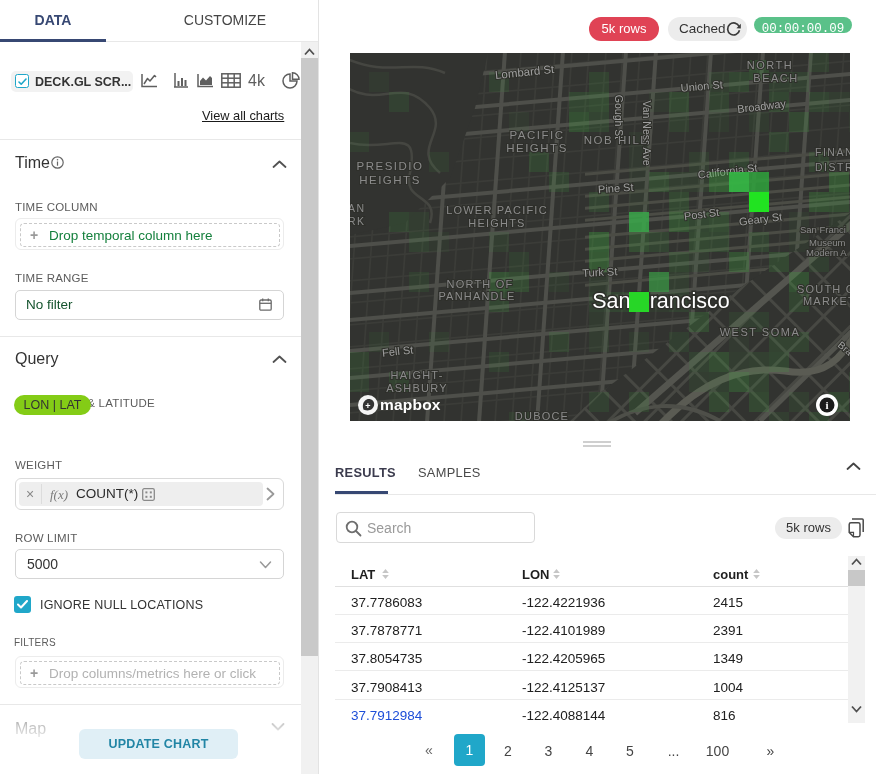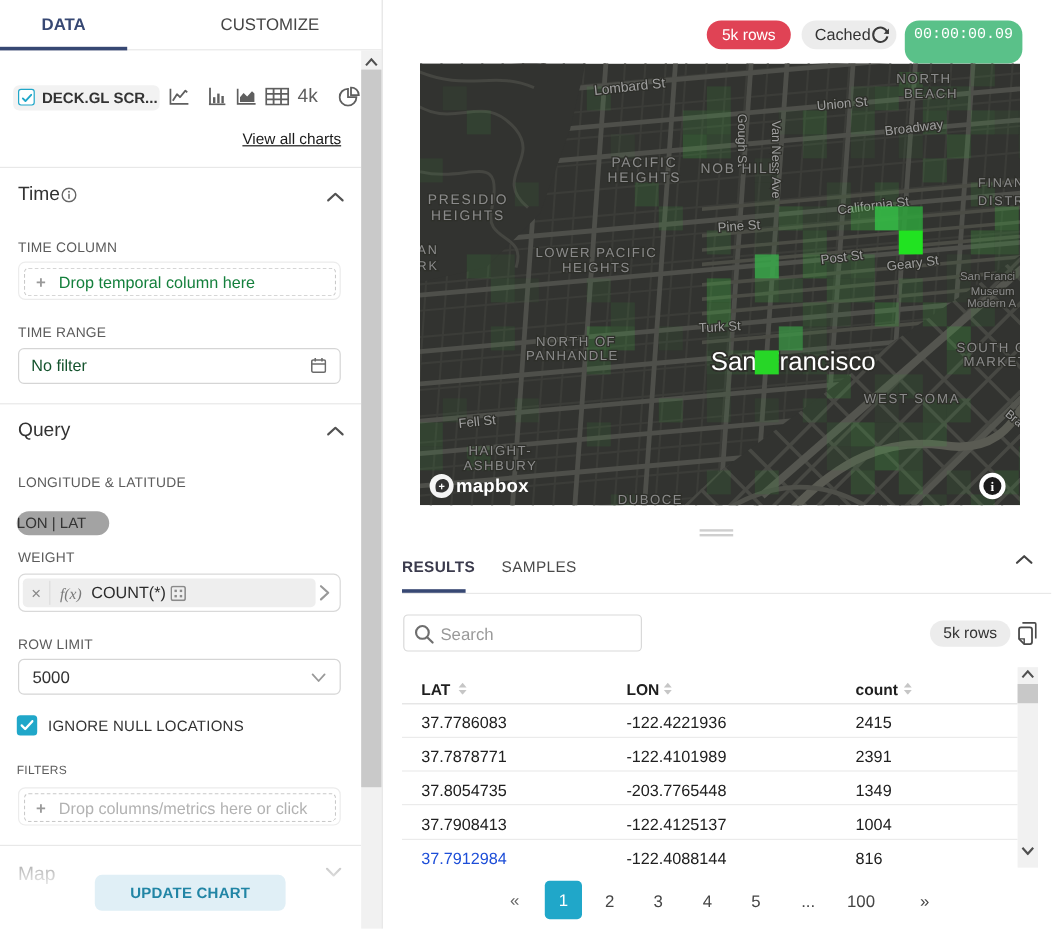--- a/index.html
+++ b/index.html
@@ -66,21 +66,21 @@
     <line x1="0.8" y1="5.3" x2="12.2" y2="5.3" stroke="#6b6b6b" stroke-width="1.3"></line>
     <line x1="3.7" y1="0.4" x2="3.7" y2="3.2" stroke="#6b6b6b" stroke-width="1.3"></line>
     <line x1="9.3" y1="0.4" x2="9.3" y2="3.2" stroke="#6b6b6b" stroke-width="1.3"></line>
   </svg>
 <div style="position:absolute;left:0;top:336px;width:301px;height:1px;background:#e8e8e8"></div>
 <div style="position:absolute;left:15px;top:350px;font-size:16px;color:#333">Query</div>
 <svg style="position:absolute;left:272px;top:355px" width="15" height="9" viewBox="0 0 15 9">
     <polyline points="1.5,7 7.5,1.5 13.5,7" fill="none" stroke="#525252" stroke-width="1.8" stroke-linecap="round" stroke-linejoin="round"></polyline>
   </svg>
 <div style="position:absolute;left:15px;top:397px;font-size:11.5px;color:#5c5c5c;letter-spacing:0.2px">LONGITUDE &amp; LATITUDE</div>
-<div style="position:absolute;left:14px;top:426px;width:77px;height:20px;background:#a3a3a3;border-radius:10px;line-height:20px;text-align:left;font-size:12.5px;color:#333">LON | LAT</div>
+<div style="position:absolute;left:14px;top:395px;width:77px;height:20px;background:#84cc16;border-radius:10px;line-height:20px;text-align:center;font-size:12.5px;color:#333">LON | LAT</div>
 <div style="position:absolute;left:15px;top:459px;font-size:11.5px;color:#5c5c5c;letter-spacing:0.2px">WEIGHT</div>
 <div style="position:absolute;left:15px;top:478px;width:269px;height:32px;border:1px solid #d9d9d9;border-radius:6px;box-sizing:border-box"></div>
 <div style="position:absolute;left:19px;top:482px;width:244px;height:24px;background:#eee;border-radius:4px"></div>
 <div style="position:absolute;left:26px;top:486px;font-size:14px;color:#888">×</div>
 <div style="position:absolute;left:41px;top:484px;width:1px;height:20px;background:#dcdcdc"></div>
 <div style="position:absolute;left:50px;top:487px;font-size:13px;color:#7a7a7a;font-family:'Liberation Serif',serif;font-style:italic">f(x)</div>
 <div style="position:absolute;left:76px;top:486px;font-size:13.5px;color:#2b2b2b">COUNT(*)</div>
 <svg style="position:absolute;left:142px;top:488px" width="13" height="13" viewBox="0 0 13 13">
     <rect x="0.7" y="0.7" width="11.6" height="11.6" rx="1.5" fill="none" stroke="#8a8a8a" stroke-width="1.3"></rect>
     <rect x="3.4" y="3.4" width="2" height="2" fill="#8a8a8a"></rect>
@@ -121,21 +121,21 @@
   </svg>
 <div style="position:absolute;left:301px;top:58px;width:17px;height:598px;background:#c9c9c9"></div>
 <div style="position:absolute;left:318px;top:0;width:1px;height:774px;background:#e3e3e3"></div>
 <div style="position:absolute;left:589px;top:17px;width:70px;height:24px;background:#e04355;border-radius:12px;line-height:24px;text-align:center;font-size:13px;color:#fff">5k rows</div>
 <div style="position:absolute;left:668px;top:17px;width:79px;height:24px;background:#ececec;border-radius:12px"></div>
 <div style="position:absolute;left:679px;top:21px;font-size:13.5px;color:#333">Cached</div>
 <svg style="position:absolute;left:726px;top:21px" width="16" height="16" viewBox="0 0 16 16">
     <path d="M13.2,5.7 A6,6 0 1 0 13.5,9.3" fill="none" stroke="#3b3b3b" stroke-width="1.7"></path>
     <polygon points="14.8,2.8 14.8,7.4 10.4,7.2" fill="#3b3b3b"></polygon>
   </svg>
-<div style="position:absolute;left:754px;top:17px;width:98px;height:36px;background:#5ac189;border-radius:12px;line-height:24px;text-align:center;font-size:12.5px;color:#fff;font-family:'Liberation Mono',monospace">00:00:00.09</div>
+<div style="position:absolute;left:754px;top:17px;width:98px;height:16px;background:#5ac189;border-radius:12px;line-height:24px;text-align:center;font-size:12.5px;color:#fff;font-family:'Liberation Mono',monospace">00:00:00.09</div>
 <div style="position:absolute;left:583px;top:441px;width:28px;height:1.5px;background:#cfcfcf"></div>
 <div style="position:absolute;left:583px;top:445px;width:28px;height:1.5px;background:#cfcfcf"></div>
 <div style="position:absolute;left:335px;top:465px;font-size:12.8px;font-weight:600;color:#3b3b4d;letter-spacing:0.3px">RESULTS</div>
 <div style="position:absolute;left:418px;top:465px;font-size:12.8px;color:#4a4a4a;letter-spacing:0.3px">SAMPLES</div>
 <svg style="position:absolute;left:846px;top:462px" width="15" height="9" viewBox="0 0 15 9">
     <polyline points="1.5,7 7.5,1.5 13.5,7" fill="none" stroke="#444" stroke-width="1.8" stroke-linecap="round" stroke-linejoin="round"></polyline>
   </svg>
 <div style="position:absolute;left:335px;top:494.4px;width:541px;height:1px;background:#e8e8e8"></div>
 <div style="position:absolute;left:335px;top:490.8px;width:53px;height:3.2px;background:#374873"></div>
 <div style="position:absolute;left:336px;top:512px;width:199px;height:31px;border:1px solid #d9d9d9;border-radius:4px;box-sizing:border-box"></div>
@@ -168,21 +168,21 @@
 <div style="position:absolute;left:335px;top:585.8px;width:513px;height:1.2px;background:#e0e0e0"></div>
 <div style="position:absolute;left:351px;top:595px;font-size:13.5px;color:#202020">37.7786083</div>
 <div style="position:absolute;left:522px;top:595px;font-size:13.5px;color:#202020">-122.4221936</div>
 <div style="position:absolute;left:713px;top:595px;font-size:13.5px;color:#202020">2415</div>
 <div style="position:absolute;left:335px;top:614.0px;width:513px;height:1px;background:#ebebeb"></div>
 <div style="position:absolute;left:351px;top:623px;font-size:13.5px;color:#202020">37.7878771</div>
 <div style="position:absolute;left:522px;top:623px;font-size:13.5px;color:#202020">-122.4101989</div>
 <div style="position:absolute;left:713px;top:623px;font-size:13.5px;color:#202020">2391</div>
 <div style="position:absolute;left:335px;top:642.2px;width:513px;height:1px;background:#ebebeb"></div>
 <div style="position:absolute;left:351px;top:651px;font-size:13.5px;color:#202020">37.8054735</div>
-<div style="position:absolute;left:522px;top:651px;font-size:13.5px;color:#202020">-203.7765448</div>
+<div style="position:absolute;left:522px;top:651px;font-size:13.5px;color:#202020">-122.4205965</div>
 <div style="position:absolute;left:713px;top:651px;font-size:13.5px;color:#202020">1349</div>
 <div style="position:absolute;left:335px;top:670.4px;width:513px;height:1px;background:#ebebeb"></div>
 <div style="position:absolute;left:351px;top:680px;font-size:13.5px;color:#202020">37.7908413</div>
 <div style="position:absolute;left:522px;top:680px;font-size:13.5px;color:#202020">-122.4125137</div>
 <div style="position:absolute;left:713px;top:680px;font-size:13.5px;color:#202020">1004</div>
 <div style="position:absolute;left:335px;top:698.6px;width:513px;height:1px;background:#ebebeb"></div>
 <div style="position:absolute;left:351px;top:708px;font-size:13.5px;color:#1d4ed8">37.7912984</div>
 <div style="position:absolute;left:522px;top:708px;font-size:13.5px;color:#202020">-122.4088144</div>
 <div style="position:absolute;left:713px;top:708px;font-size:13.5px;color:#202020">816</div>
 <div style="position:absolute;left:848px;top:556px;width:17px;height:167px;background:#f1f1f1"></div>

